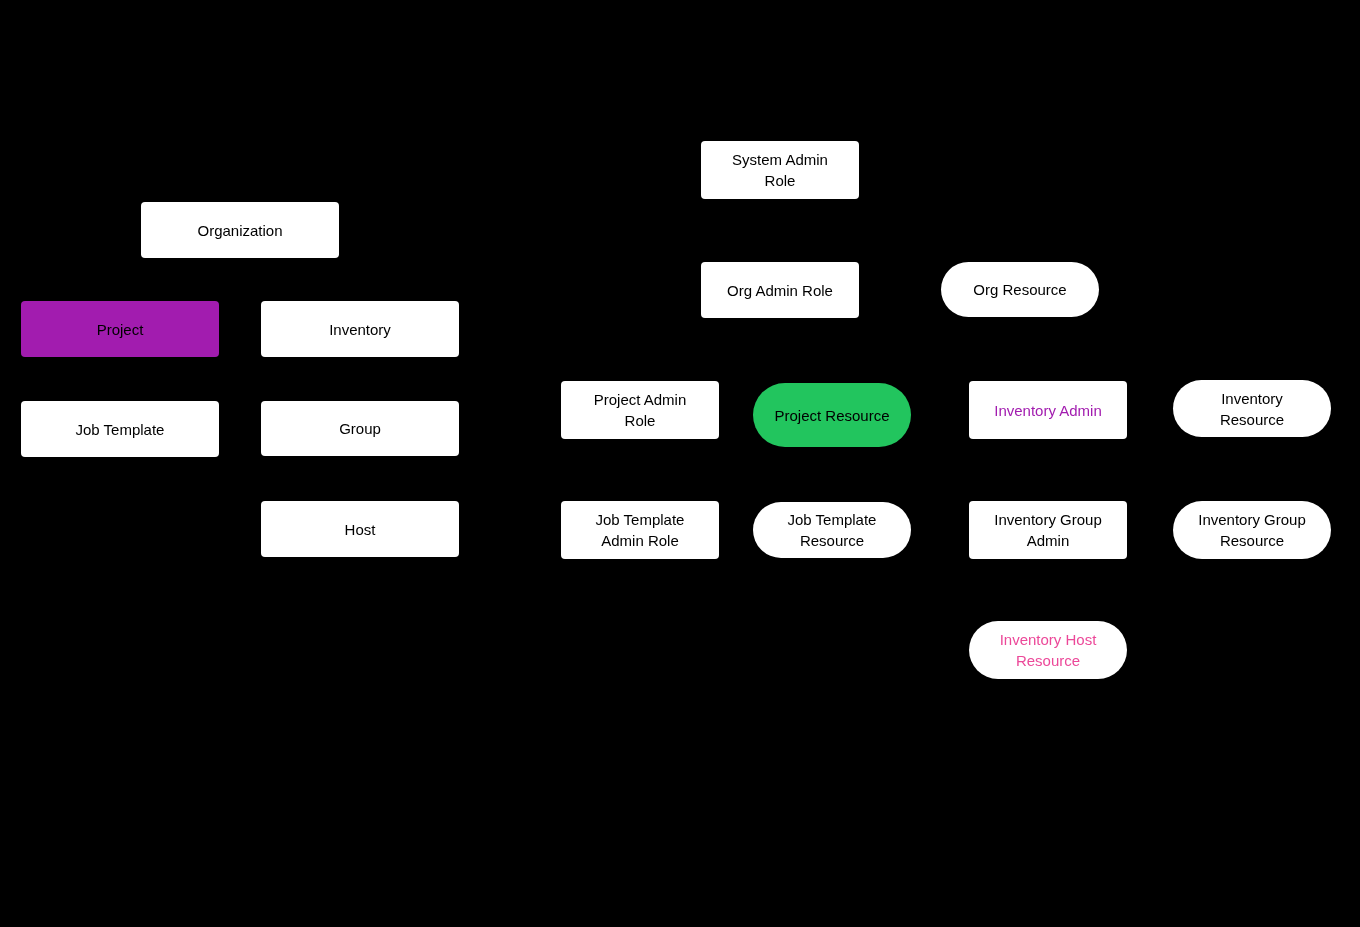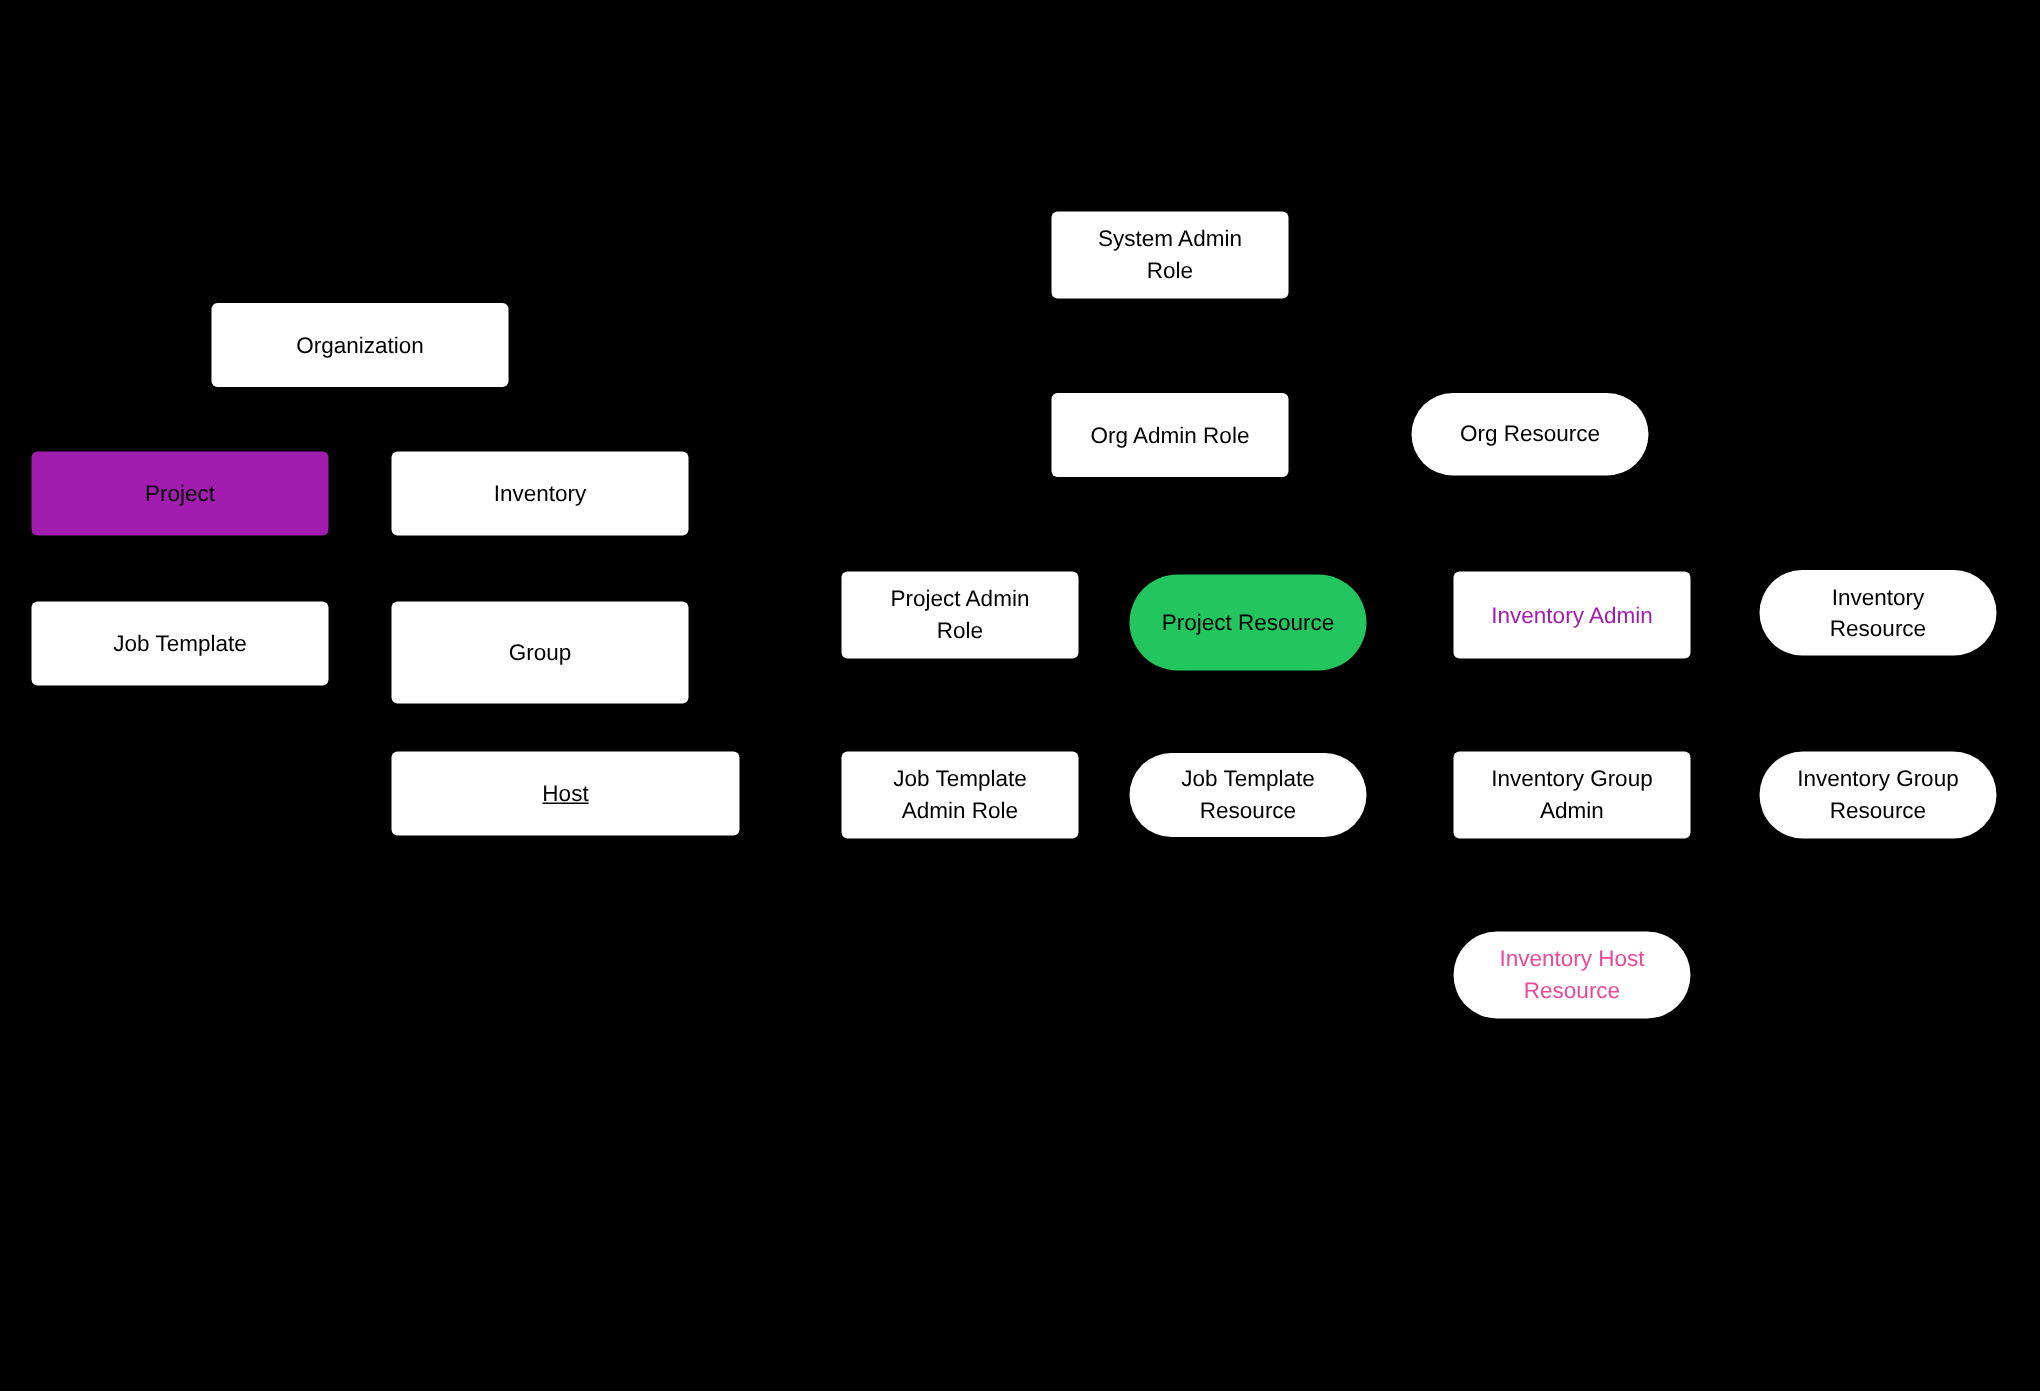--- a/index.html
+++ b/index.html
@@ -48,24 +48,24 @@
     </div>
     <div class="node rect" style="left: 21px; top: 301px; width: 198px; height: 56px; background: #a21caf; color: rgb(0, 0, 0);">
       <span>Project</span>
     </div>
     <div class="node rect" style="left: 261px; top: 301px; width: 198px; height: 56px; background: rgb(255, 255, 255); color: rgb(0, 0, 0);">
       <span>Inventory</span>
     </div>
     <div class="node rect" style="left: 21px; top: 401px; width: 198px; height: 56px; background: rgb(255, 255, 255); color: rgb(0, 0, 0);">
       <span>Job Template</span>
     </div>
-    <div class="node rect" style="left: 261px; top: 401px; width: 198px; height: 68px; background: rgb(255, 255, 255); color: rgb(0, 0, 0);">
+    <div class="node rect" style="left: 261px; top: 401px; width: 198px; height: 55px; background: rgb(255, 255, 255); color: rgb(0, 0, 0);">
       <span>Group</span>
     </div>
-    <div class="node rect" style="left: 261px; top: 501px; width: 232px; height: 56px; background: rgb(255, 255, 255); color: rgb(0, 0, 0); text-decoration: underline;">
+    <div class="node rect" style="left: 261px; top: 501px; width: 198px; height: 56px; background: rgb(255, 255, 255); color: rgb(0, 0, 0);">
       <span>Host</span>
     </div>
     <div class="node rect" style="left: 701px; top: 141px; width: 158px; height: 58px; background: rgb(255, 255, 255); color: rgb(0, 0, 0);">
       <span>System Admin
 Role</span>
     </div>
     <div class="node rect" style="left: 701px; top: 262px; width: 158px; height: 56px; background: rgb(255, 255, 255); color: rgb(0, 0, 0);">
       <span>Org Admin Role</span>
     </div>
     <div class="node pill" style="left: 941px; top: 262px; width: 158px; height: 55px; background: rgb(255, 255, 255); color: rgb(0, 0, 0);">

